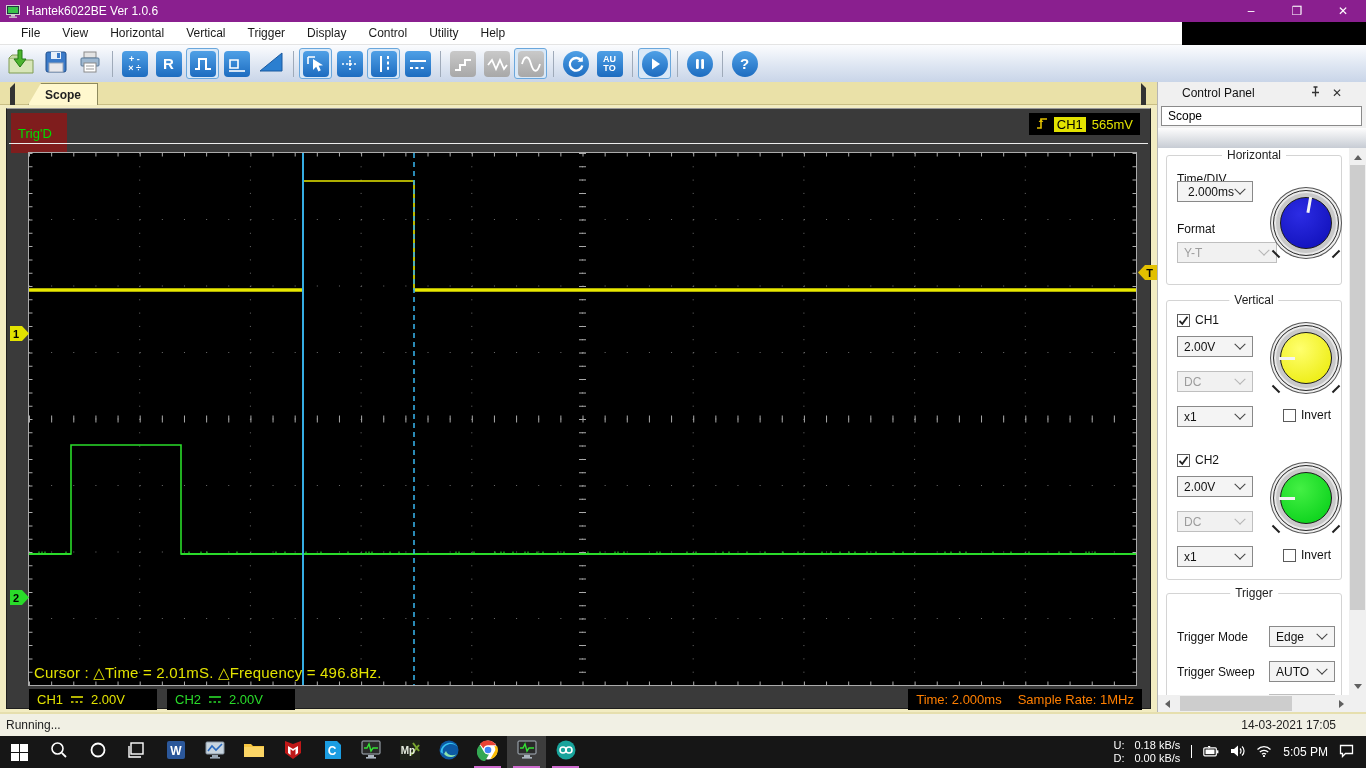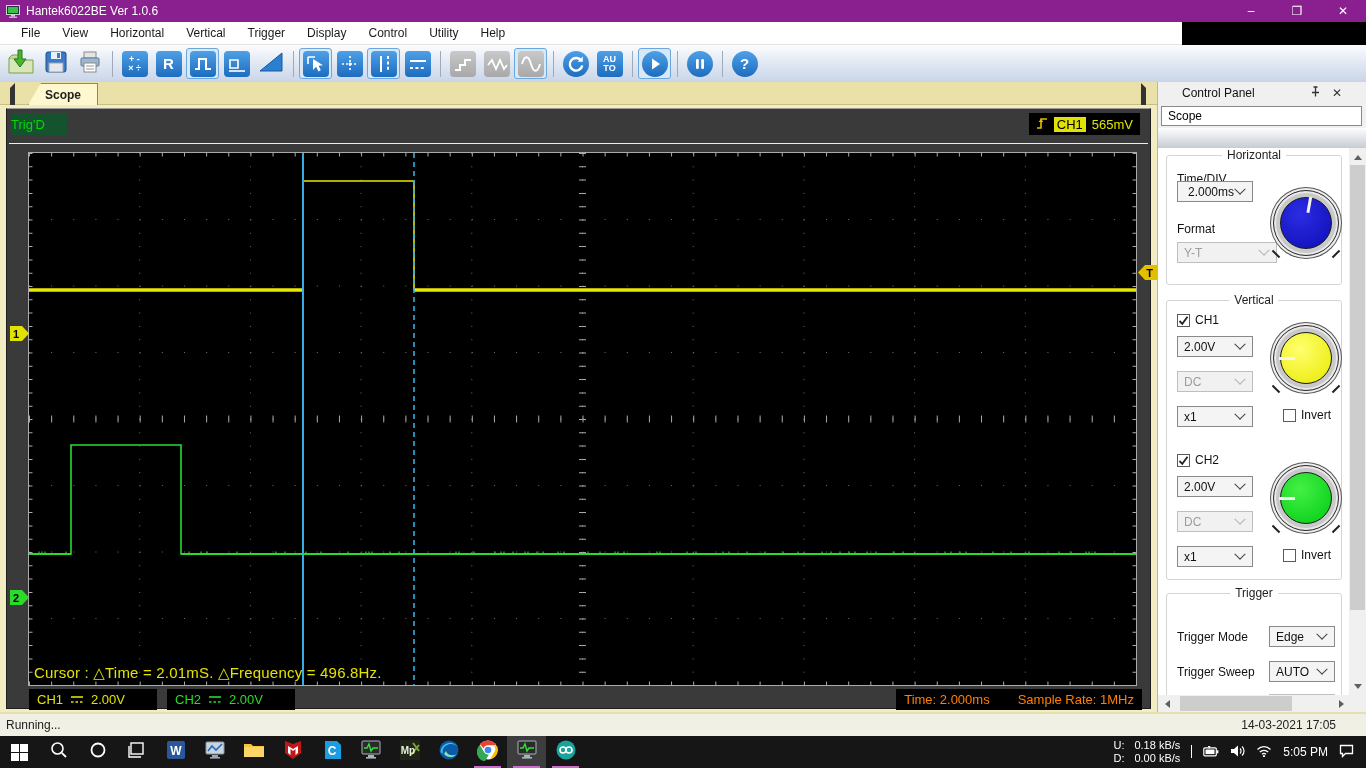--- a/index.html
+++ b/index.html
@@ -29,36 +29,36 @@
 .tile .t1{font-size:15px;line-height:15px;}
 .tsep{width:1px;height:26px;background:#9FAAB9;margin:0 5px;}
 
 
 #tabrow{left:0;top:82px;width:1157px;height:23px;background:#EAE1A8;border-bottom:1px solid #C9BE84;}
 #scope-tab{position:absolute;left:28px;top:1px;width:70px;height:22px;background:#FFF8CE;border:1px solid #8E8A5E;border-bottom:none;clip-path:polygon(13px 0,100% 0,100% 100%,0 100%);display:flex;align-items:center;justify-content:center;font-size:12px;font-weight:bold;color:#222;}
 .tri-l{width:0;height:0;border:5px solid transparent;border-right-color:#333;}
 .tri-r{width:0;height:0;border:5px solid transparent;border-left-color:#333;}
 #scope-window{left:0;top:105px;width:1157px;height:607px;background:#F2ECC2;}
 #scope-panel{position:absolute;left:6px;top:3px;width:1145px;height:601px;background:#3A3A3A;border:1px solid #1e1e1e;border-top-color:#9a9a9a;}
-#trig-box{position:absolute;left:4px;top:4px;width:56px;height:22px;background:#14532d;color:#00DC00;font-size:13px;display:flex;align-items:center;}
+#trig-box{position:absolute;left:4px;top:4px;width:56px;height:40px;background:#7f1d1d;color:#00DC00;font-size:13px;display:flex;align-items:center;padding-left:7px;}
 #trig-readout{position:absolute;right:10px;top:4px;height:22px;background:#000;display:flex;align-items:center;gap:6px;padding:0 7px;font-size:13px;}
 #trig-readout .chip{background:#E2E200;color:#000;padding:0 3px;line-height:15px;}
 #trig-readout .lvl{color:#E2E200;}
 #sep-line{position:absolute;left:2px;right:2px;top:34px;height:1px;background:#EDEDED;}
 #plot-frame{position:absolute;left:21px;top:43px;width:1109px;height:534px;border:1px solid #ABABAB;background:#000;}
 #plot-svg{display:block;}
 .marker{position:absolute;width:19px;height:15px;font-size:11px;font-weight:bold;color:#000;display:flex;align-items:center;padding-left:3px;}
 #marker-ch1{left:3px;top:217px;background:#E2E200;clip-path:polygon(0 0,12px 0,100% 50%,12px 100%,0 100%);}
 #marker-ch2{left:3px;top:481px;background:#2ADB2A;clip-path:polygon(0 0,12px 0,100% 50%,12px 100%,0 100%);}
 #marker-trig{left:1131px;top:156px;background:#E2C000;clip-path:polygon(100% 0,7px 0,0 50%,7px 100%,100% 100%);justify-content:center;padding-left:4px;}
 #cursor-readout{position:absolute;left:27px;top:555px;color:#E2E200;font-size:15px;letter-spacing:.2px;}
 .readout-chip{position:absolute;top:580px;height:21px;background:#000;display:flex;align-items:center;gap:7px;padding:0 8px;font-size:13px;}
 #chip-ch1{left:22px;width:128px;color:#E2E200;}
 #chip-ch2{left:160px;width:128px;color:#2ADB2A;}
-#chip-time{right:8px;color:#FF7F00;gap:28px;}
+#chip-time{right:8px;color:#FF7F00;gap:16px;}
 
 
 #control-panel{left:1157px;top:82px;width:209px;height:630px;background:#F0F0F0;border-left:1px solid #B5B5B5;}
 #cp-header{position:absolute;left:0;top:0;width:100%;height:22px;display:flex;align-items:center;padding:0 24px;font-size:12px;color:#111;}
 #cp-header .sp{flex:1;}
 #cp-combo{position:absolute;left:3px;top:24px;width:201px;height:20px;background:#fff;border:1px solid #8A8A8A;display:flex;align-items:center;padding-left:6px;font-size:12px;}
 #cp-grad{position:absolute;left:0;top:46px;width:100%;height:20px;background:linear-gradient(#FDFDFD,#C7CCD4);}
 #cp-content{position:absolute;left:0;top:66px;width:192px;height:547px;background:#fff;overflow:hidden;}
 .groupbox{position:absolute;left:8px;width:176px;border:1px solid #D4D4D4;border-radius:3px;}
 .groupbox .gtitle{position:absolute;top:-8px;left:50%;transform:translateX(-50%);background:#fff;padding:0 5px;font-size:12px;color:#222;white-space:nowrap;}

